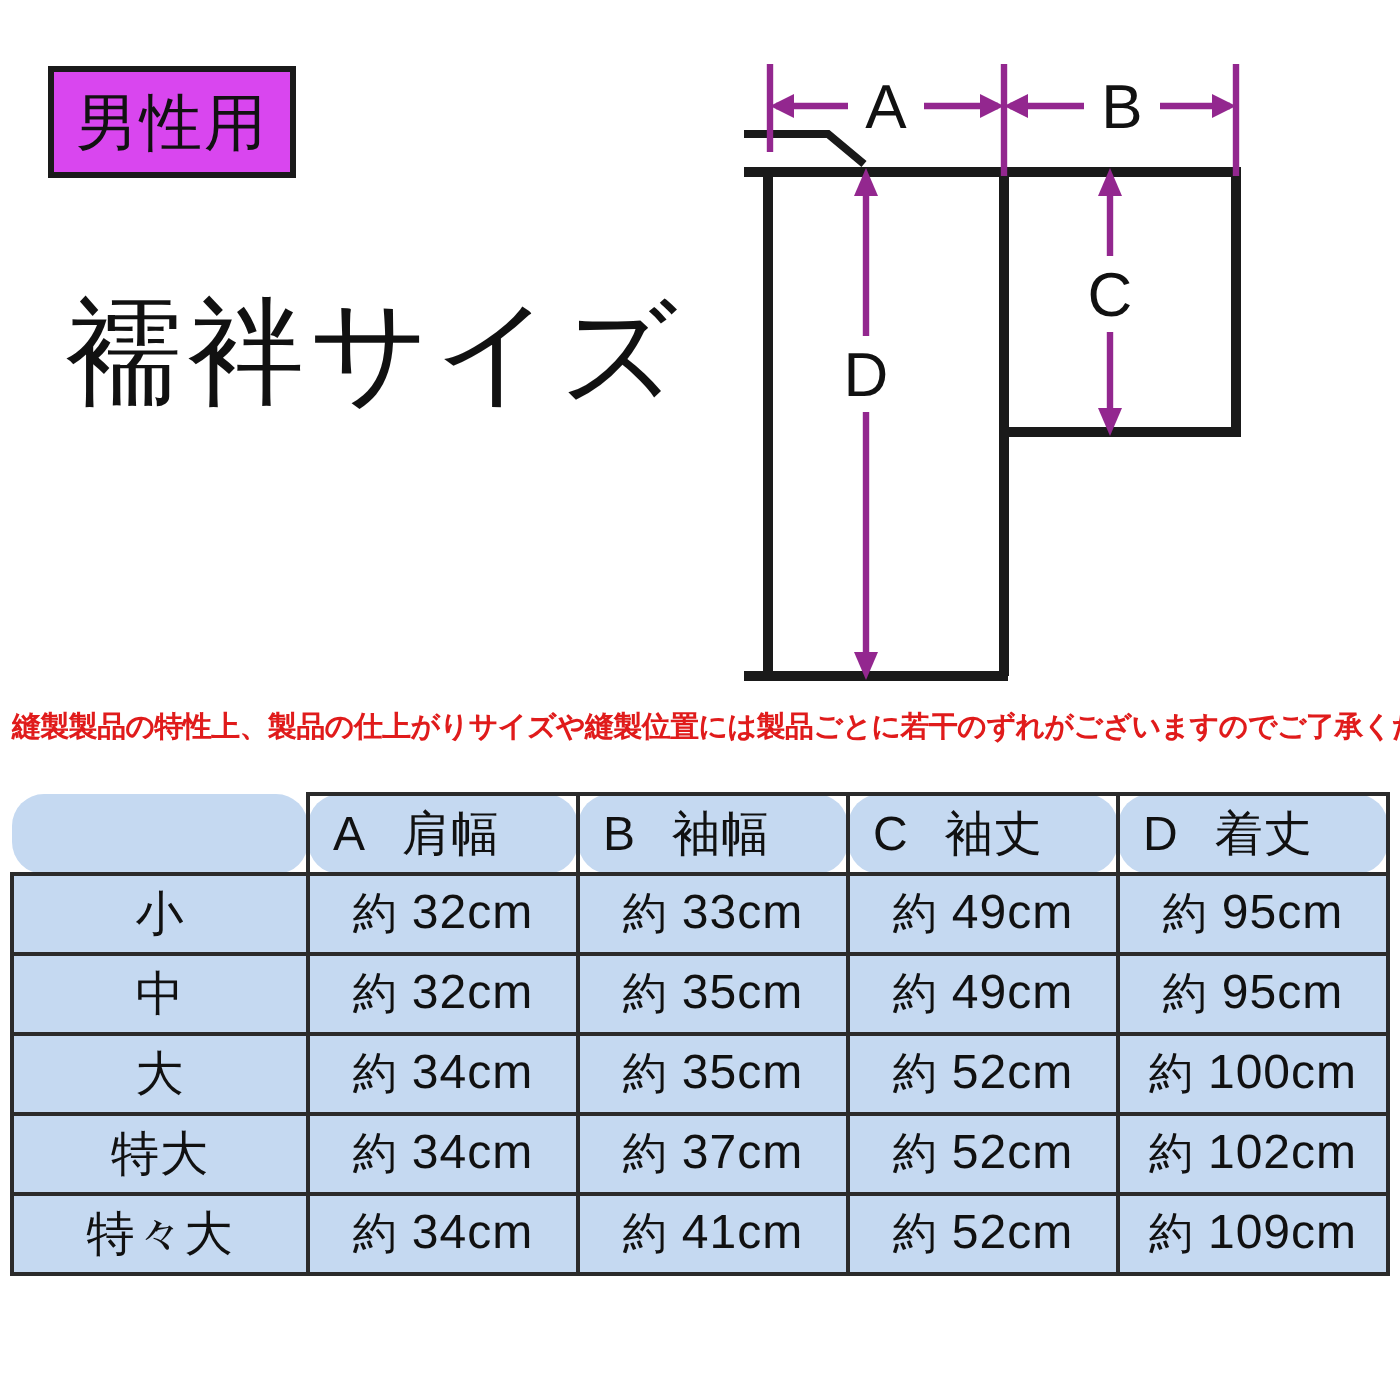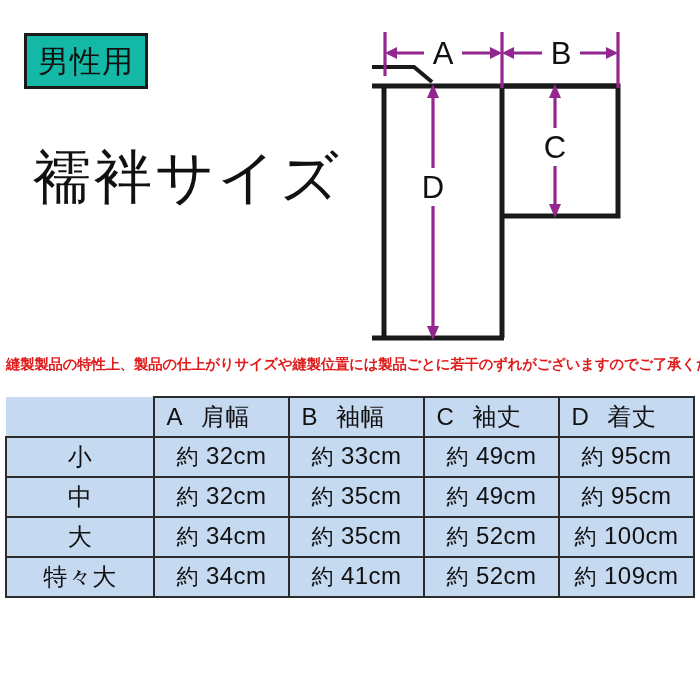--- a/index.html
+++ b/index.html
@@ -17,21 +17,21 @@
   }
 
   
   #gender-badge {
     position: absolute;
     left: 24px;
     top: 33px;
     width: 124px;
     height: 56px;
     box-sizing: border-box;
-    background: #14b8a6;
+    background: #d946ef;
     border: 3px solid #1a1a1a;
     display: flex;
     align-items: center;
     justify-content: center;
   }
   #gender-badge .badge-text {
     font-size: 31px;
     line-height: 1;
     letter-spacing: 1px;
     color: #111111;
@@ -90,21 +90,21 @@
     text-align: center;
     vertical-align: middle;
     font-size: 24px;
     color: #111111;
     padding: 0;
     letter-spacing: 0.5px;
   }
   #size-table col.c-label { width: 148px; }
   #size-table col.c-data  { width: 135px; }
 
-  #size-table tr.header-row td { font-size: 24px; }
+  #size-table tr.header-row td { font-size: 24px; border-radius: 16px; }
   #size-table tr.header-row td.corner-cell { border-left: none; border-top: none; }
 
   .hdr-inner {
     display: inline-block;
     min-width: 118px;
     text-align: left;
     padding-left: 8px;
   }
   .hdr-inner .hdr-letter { margin-right: 18px; }
 
@@ -227,20 +227,27 @@
 
 
     <tr>
       <td>大</td>
       <td><span class="val-inner"><span class="val-approx">約</span><span class="val-num">34cm</span></span></td>
       <td><span class="val-inner"><span class="val-approx">約</span><span class="val-num">35cm</span></span></td>
       <td><span class="val-inner"><span class="val-approx">約</span><span class="val-num">52cm</span></span></td>
       <td><span class="val-inner"><span class="val-approx">約</span><span class="val-num">100cm</span></span></td>
     </tr>
 
+    <tr>
+      <td>特大</td>
+      <td><span class="val-inner"><span class="val-approx">約</span><span class="val-num">34cm</span></span></td>
+      <td><span class="val-inner"><span class="val-approx">約</span><span class="val-num">37cm</span></span></td>
+      <td><span class="val-inner"><span class="val-approx">約</span><span class="val-num">52cm</span></span></td>
+      <td><span class="val-inner"><span class="val-approx">約</span><span class="val-num">102cm</span></span></td>
+    </tr>
 
     <tr>
       <td>特々大</td>
       <td><span class="val-inner"><span class="val-approx">約</span><span class="val-num">34cm</span></span></td>
       <td><span class="val-inner"><span class="val-approx">約</span><span class="val-num">41cm</span></span></td>
       <td><span class="val-inner"><span class="val-approx">約</span><span class="val-num">52cm</span></span></td>
       <td><span class="val-inner"><span class="val-approx">約</span><span class="val-num">109cm</span></span></td>
     </tr>
   </tbody>
 </table>

